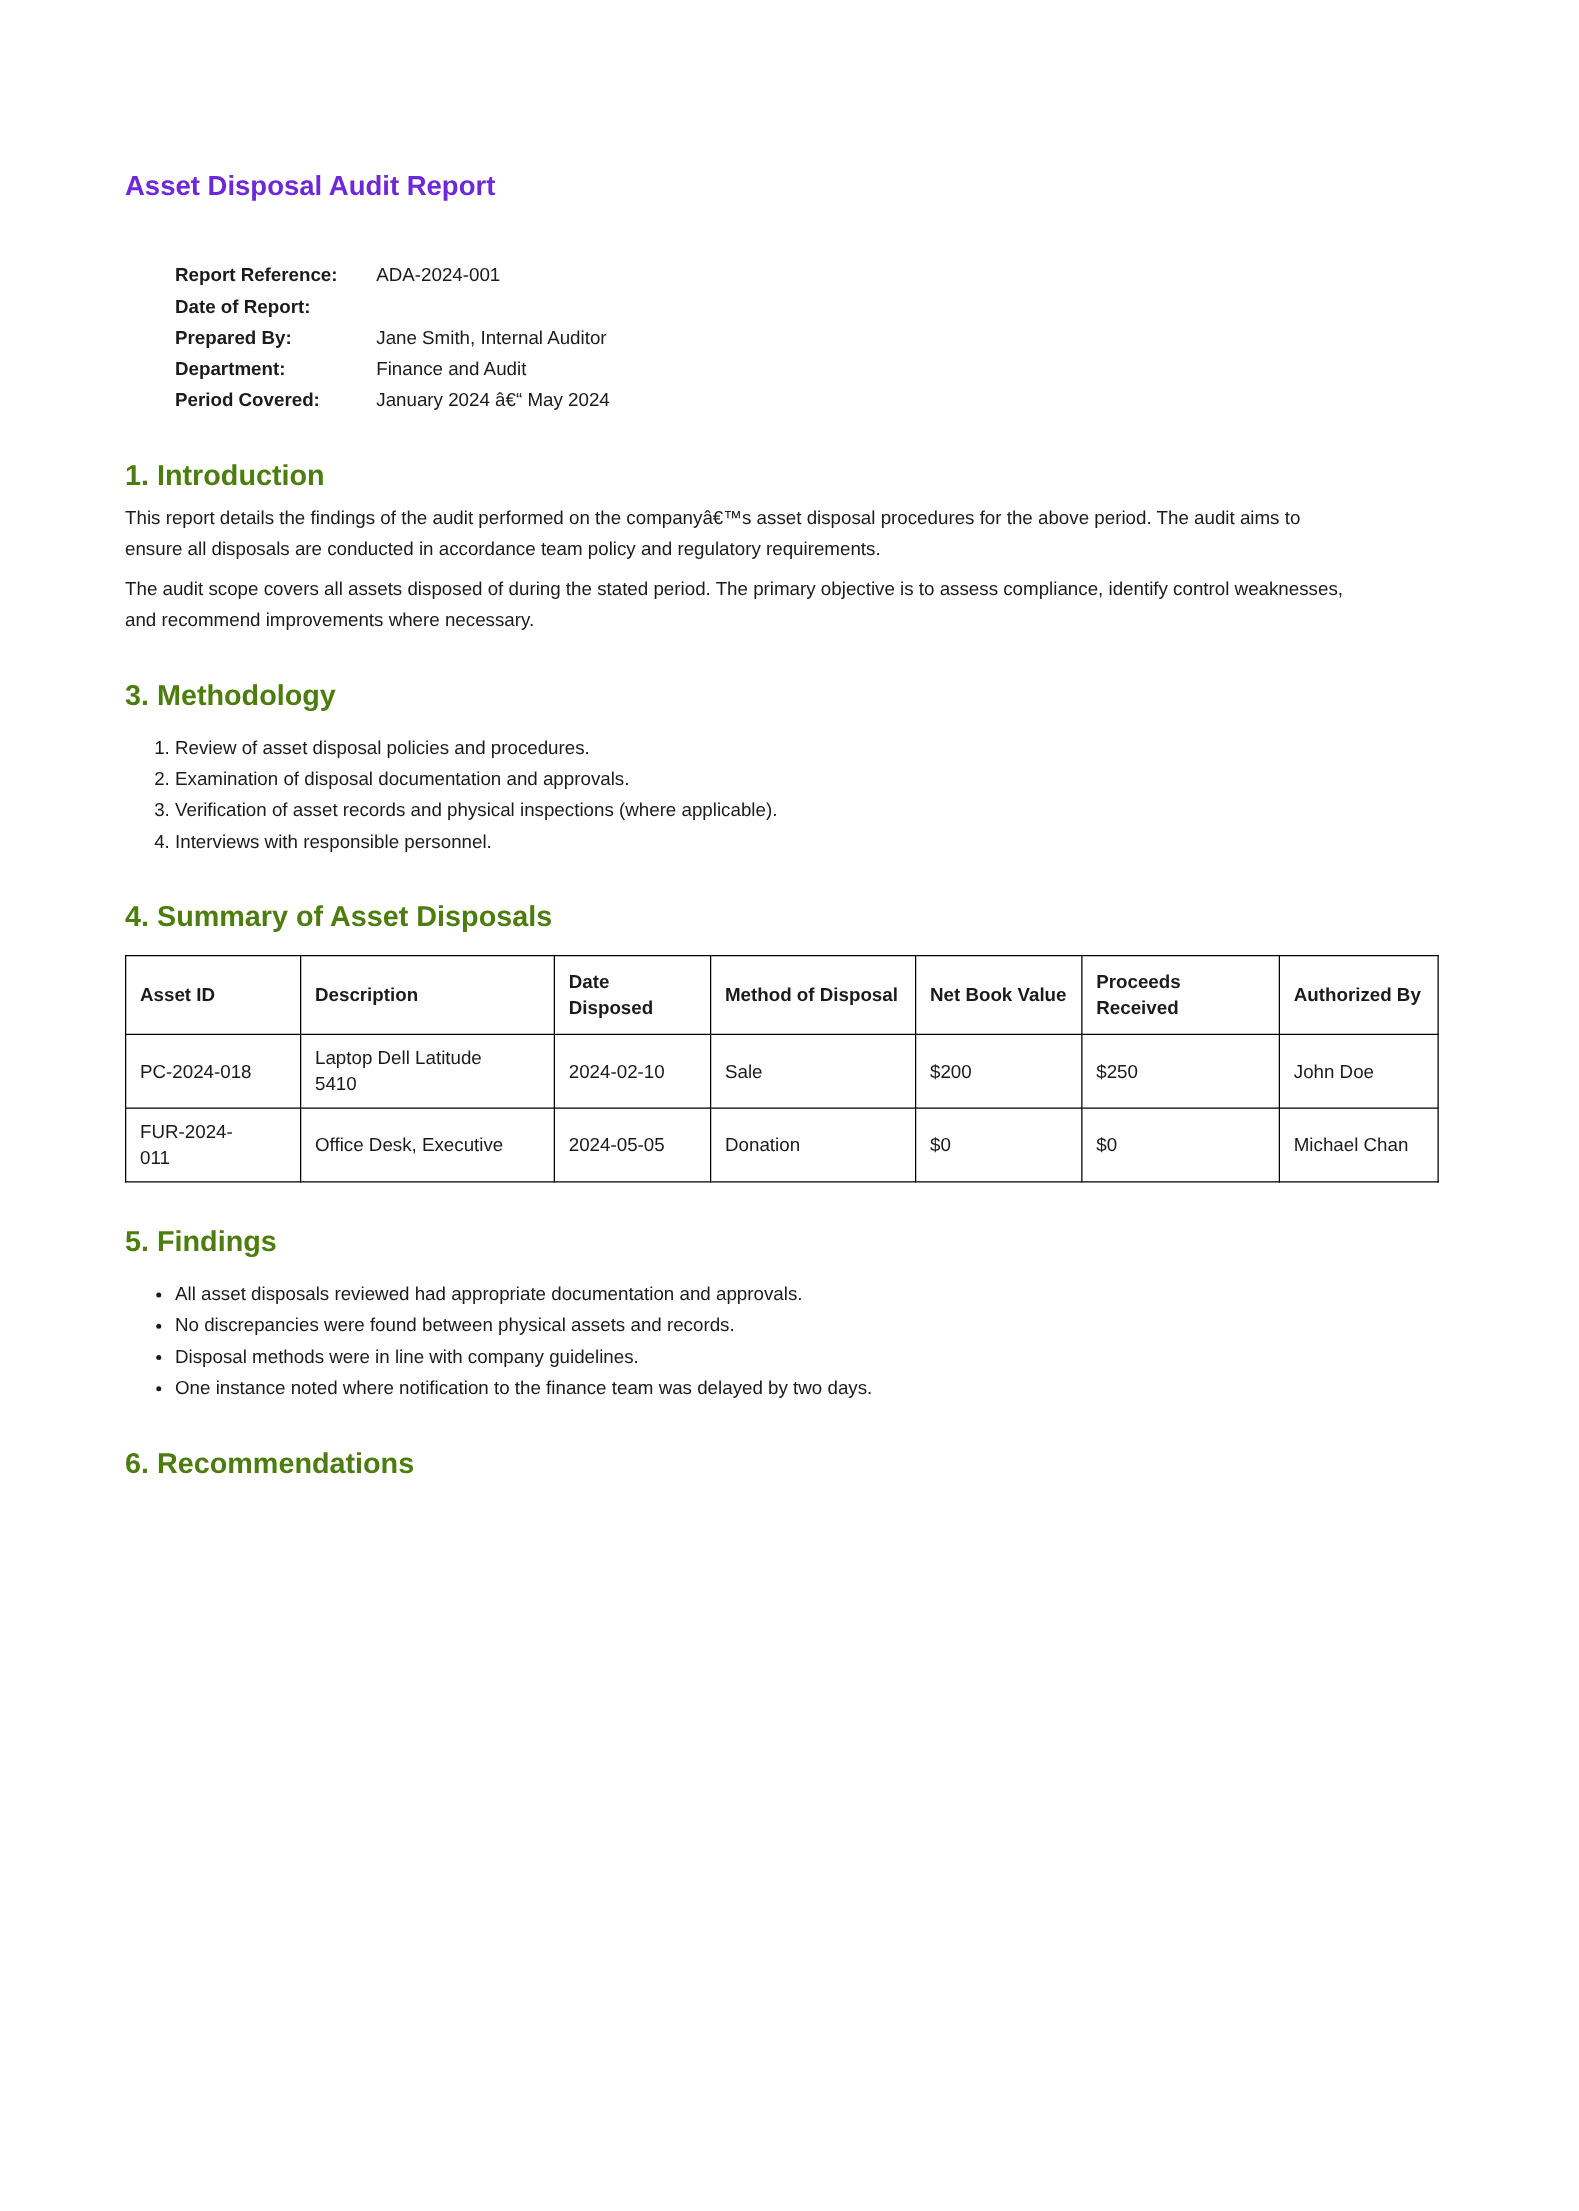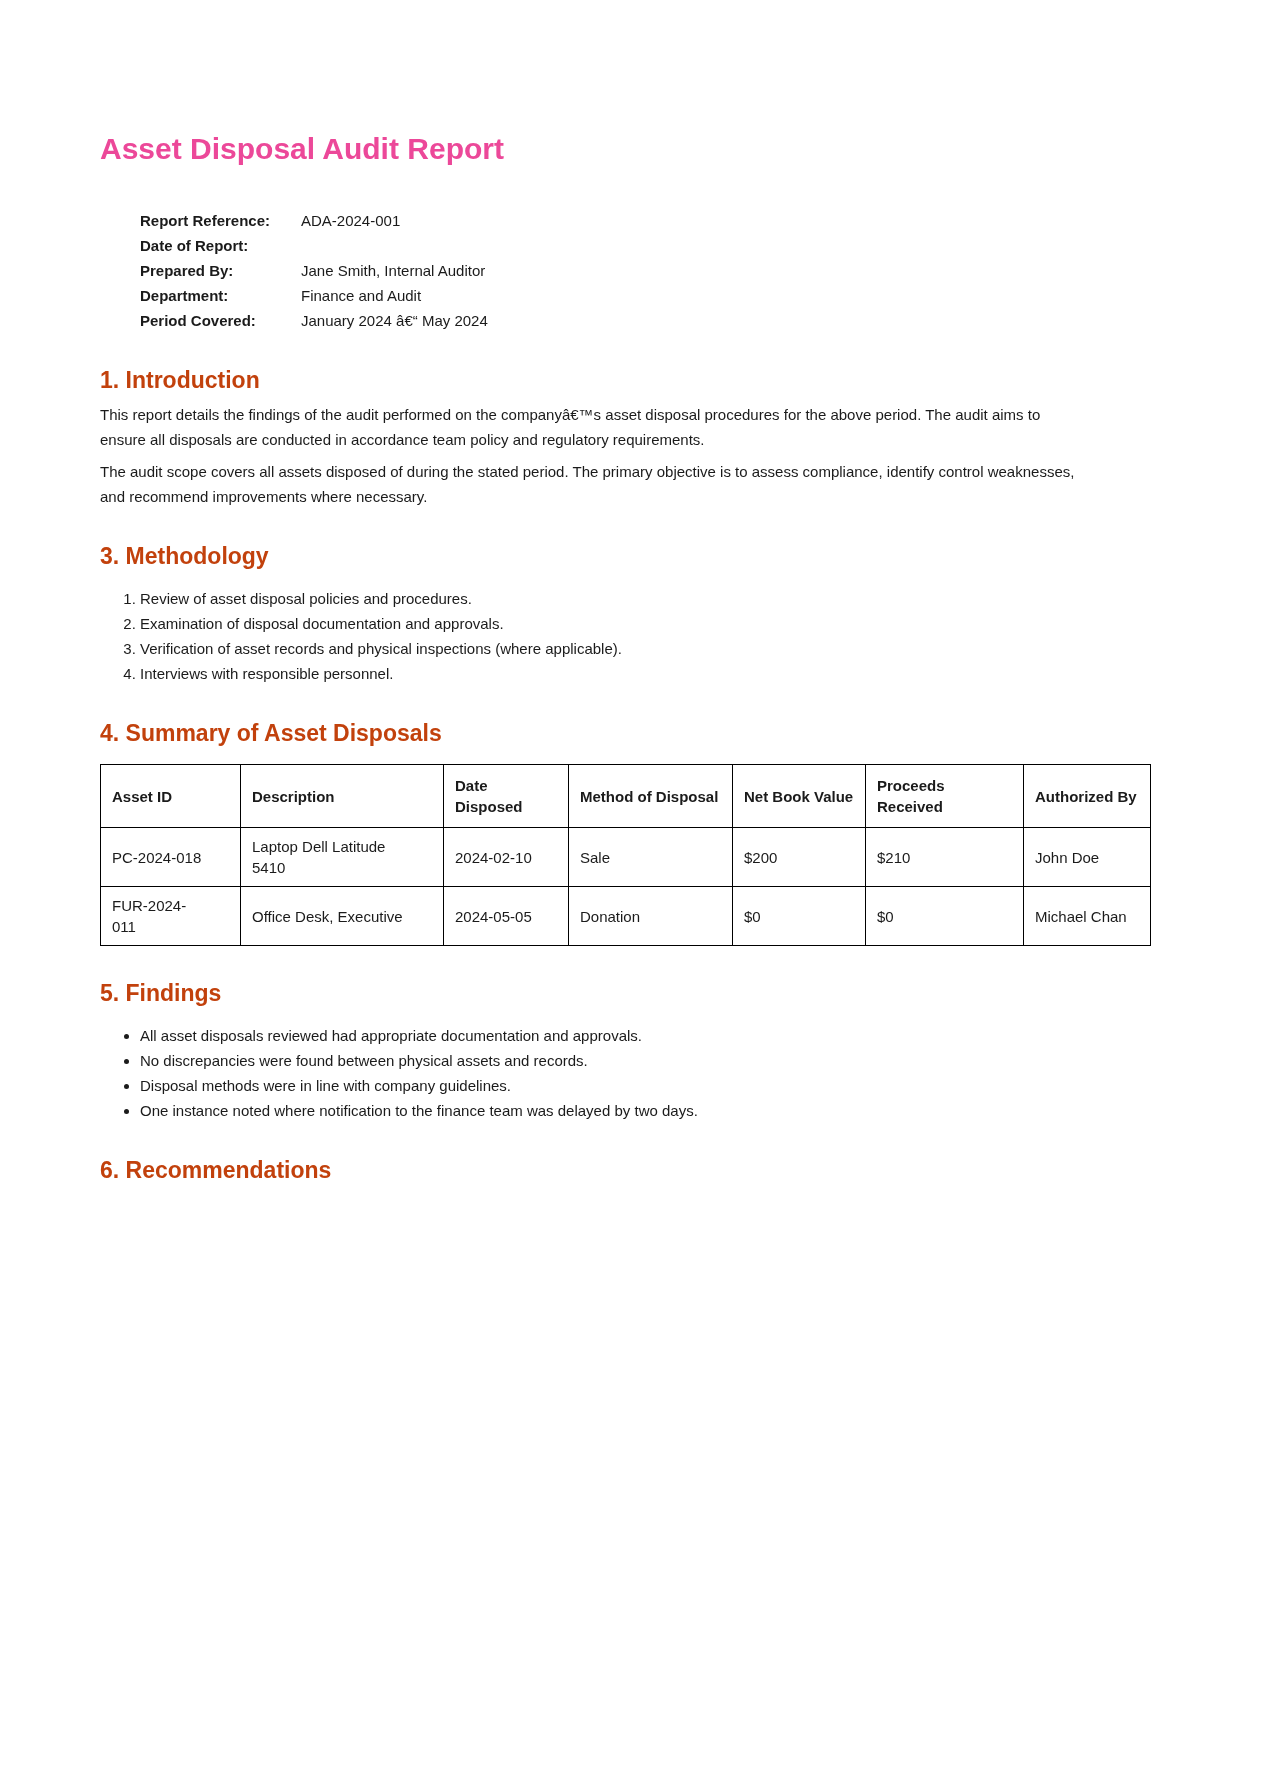--- a/index.html
+++ b/index.html
@@ -7,35 +7,35 @@
     width: 1263px;
     min-height: 1769px;
     box-sizing: border-box;
     padding: 0 100px 80px 100px;
     font-family: "Liberation Sans", "DejaVu Sans", sans-serif;
     font-size: 15px;
     line-height: 25px;
     color: #1b1b1b;
   }
   h1 {
-    font-size: 30px;
+    font-size: 22px;
     line-height: 38px;
     font-weight: 700;
-    color: #ec4899;
+    color: #6d28d9;
     margin: 130px 0 0 0;
   }
   .meta { margin-top: 40px; }
   .meta-row { display: flex; margin-left: 40px; }
   .meta-label { flex: 0 0 161px; font-weight: 700; }
   .meta-value { flex: 1 1 auto; }
   h2 {
     font-size: 23px;
     line-height: 30px;
     font-weight: 700;
-    color: #c2410c;
+    color: #4d7c0f;
     margin: 32px 0 0 0;
   }
   p.para {
     margin: 7px 0 0 0;
     white-space: pre-line;
   }
   ol.num-list, ul.bullet-list {
     margin: 15px 0 0 0;
     padding-left: 40px;
   }
@@ -125,21 +125,21 @@
       </tr>
     </thead>
     <tbody>
       <tr>
         <td>PC-2024-018</td>
         <td>Laptop Dell Latitude
 5410</td>
         <td>2024-02-10</td>
         <td>Sale</td>
         <td>$200</td>
-        <td>$210</td>
+        <td>$250</td>
         <td>John Doe</td>
       </tr>
       <tr>
         <td>FUR-2024-
 011</td>
         <td>Office Desk, Executive</td>
         <td>2024-05-05</td>
         <td>Donation</td>
         <td>$0</td>
         <td>$0</td>

